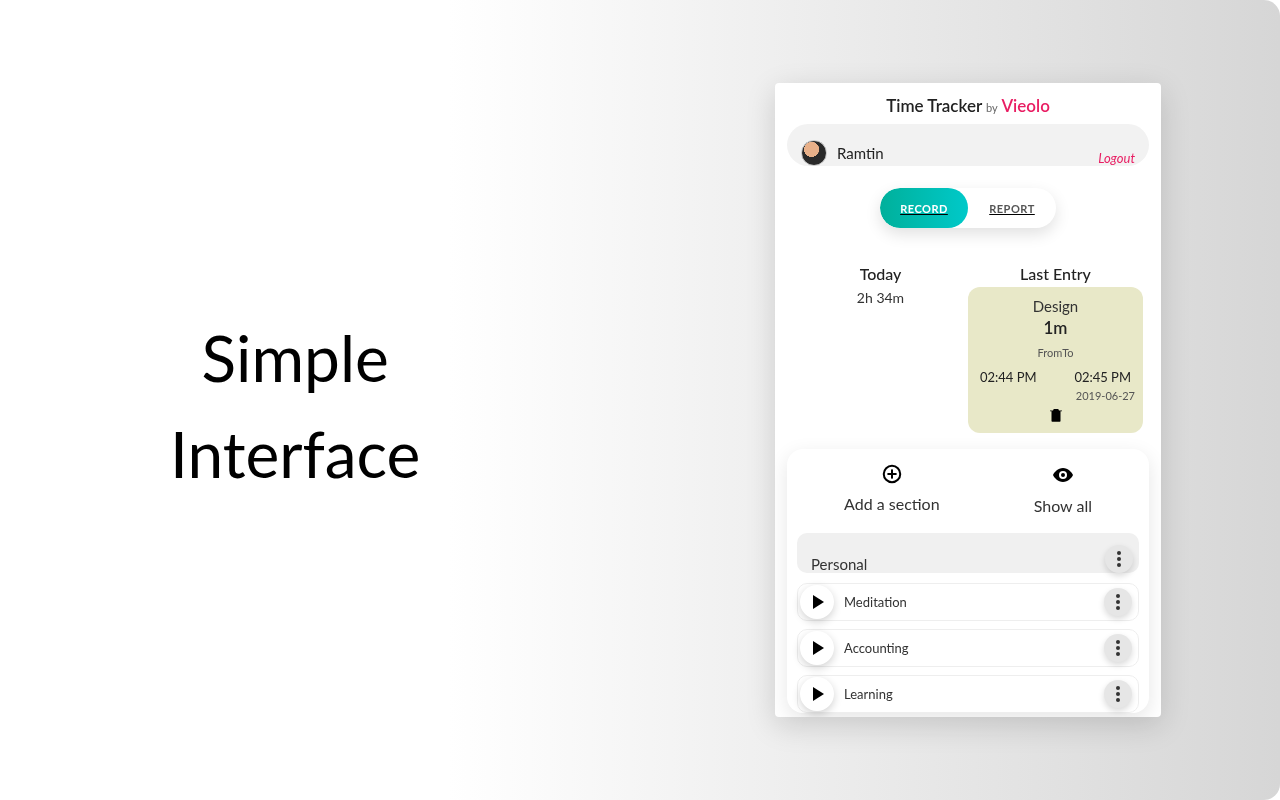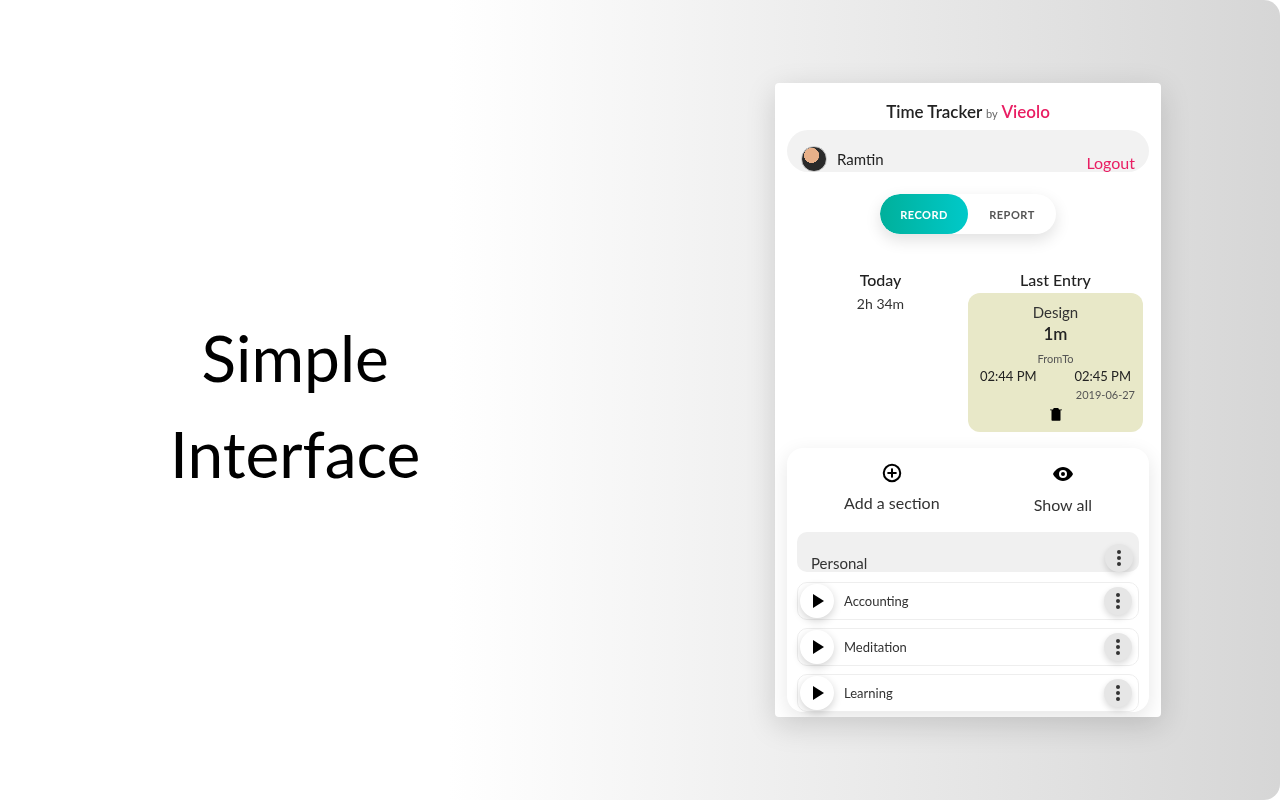--- a/index.html
+++ b/index.html
@@ -31,21 +31,21 @@
       width: 386px;
       height: 634px;
       background: #fff;
       border-radius: 4px;
       box-shadow: 0 8px 30px rgba(0,0,0,0.15);
       overflow: hidden;
       padding: 0;
     }
     .app-title {
       text-align: center;
-      padding: 18px 0 8px 0;
+      padding: 12px 0 8px 0;
       font-size: 17px;
       color: #222;
       font-weight: 600;
     }
     .app-title .by { font-size: 11px; font-weight: 400; color: #666; }
     .app-title .brand { color: #e91e63; font-weight: 600; font-size: 17px; }
     .user-bar {
       margin: 0 12px;
       height: 42px;
       background: #f2f2f2;
@@ -55,31 +55,32 @@
       padding: 0 14px;
       justify-content: space-between;
     }
     .user-bar .left { display: flex; align-items: center; gap: 10px; }
     .avatar {
       width: 26px; height: 26px; border-radius: 50%;
       background: radial-gradient(circle at 40% 35%, #e8b089 0%, #e8b089 35%, #2a2a2a 36%, #2a2a2a 100%);
       border: 1px solid #ccc;
     }
     .username { font-size: 15px; color: #222; }
-    .logout { font-size: 16px; color: #e91e63; cursor: pointer; }
+    .logout { font-size: 13px; color: #e91e63; cursor: pointer; font-style: italic; }
     .pill-tabs {
       margin: 22px auto 0 auto;
       width: 176px;
       height: 40px;
       background: #fff;
       border-radius: 20px;
       box-shadow: 0 6px 16px rgba(0,0,0,0.12);
       display: flex;
       align-items: center;
       overflow: hidden;
+      text-decoration: underline;
     }
     .tab {
       flex: 1;
       height: 100%;
       display: flex;
       align-items: center;
       justify-content: center;
       font-size: 11px;
       font-weight: 700;
       letter-spacing: 0.5px;
@@ -101,21 +102,21 @@
     .today-val { font-size: 14px; color: #333; }
     .last-card {
       background: #e8e8c8;
       border-radius: 12px;
       padding: 10px 8px 6px 8px;
       margin-top: -2px;
     }
     .last-card .title { font-size: 15px; color: #333; }
     .last-card .dur { font-size: 17px; font-weight: 600; color: #222; margin-top: 2px; }
     .ft-row { display: flex; justify-content: center; font-size: 11px; color: #555; margin-top: 8px; padding: 0 4px;}
-    .time-row { display: flex; justify-content: space-between; font-size: 13px; color: #222; margin-top: 3px; padding: 0 4px;}
+    .time-row { display: flex; justify-content: space-between; font-size: 13px; color: #222; margin-top: 10px; padding: 0 4px;}
     .date { font-size: 11px; color: #555; text-align: right; margin-top: 4px; }
     .trash-wrap { text-align: center; margin-top: 4px; }
     .trash-icon { display:inline-block; cursor:pointer; }
     .panel {
       margin: 16px 12px 0 12px;
       background: #fff;
       border-radius: 16px;
       box-shadow: 0 6px 20px rgba(0,0,0,0.10);
       padding: 14px 10px 0 10px;
     }
@@ -272,37 +273,37 @@
               <span></span>
             </span>
         </span>
       </div>
 
       <div class="list-item">
         <div class="left">
           <span class="play-btn">
               <span class="play-tri"></span>
             </span>
-          <span class="li-name">Accounting</span>
+          <span class="li-name">Meditation</span>
         </div>
         <span class="dots-btn">
           <span class="dots">
               <span></span>
               <span></span>
               <span></span>
             </span>
         </span>
       </div>
 
       <div class="list-item">
         <div class="left">
           <span class="play-btn">
               <span class="play-tri"></span>
             </span>
-          <span class="li-name">Meditation</span>
+          <span class="li-name">Accounting</span>
         </div>
         <span class="dots-btn">
           <span class="dots">
               <span></span>
               <span></span>
               <span></span>
             </span>
         </span>
       </div>
 

